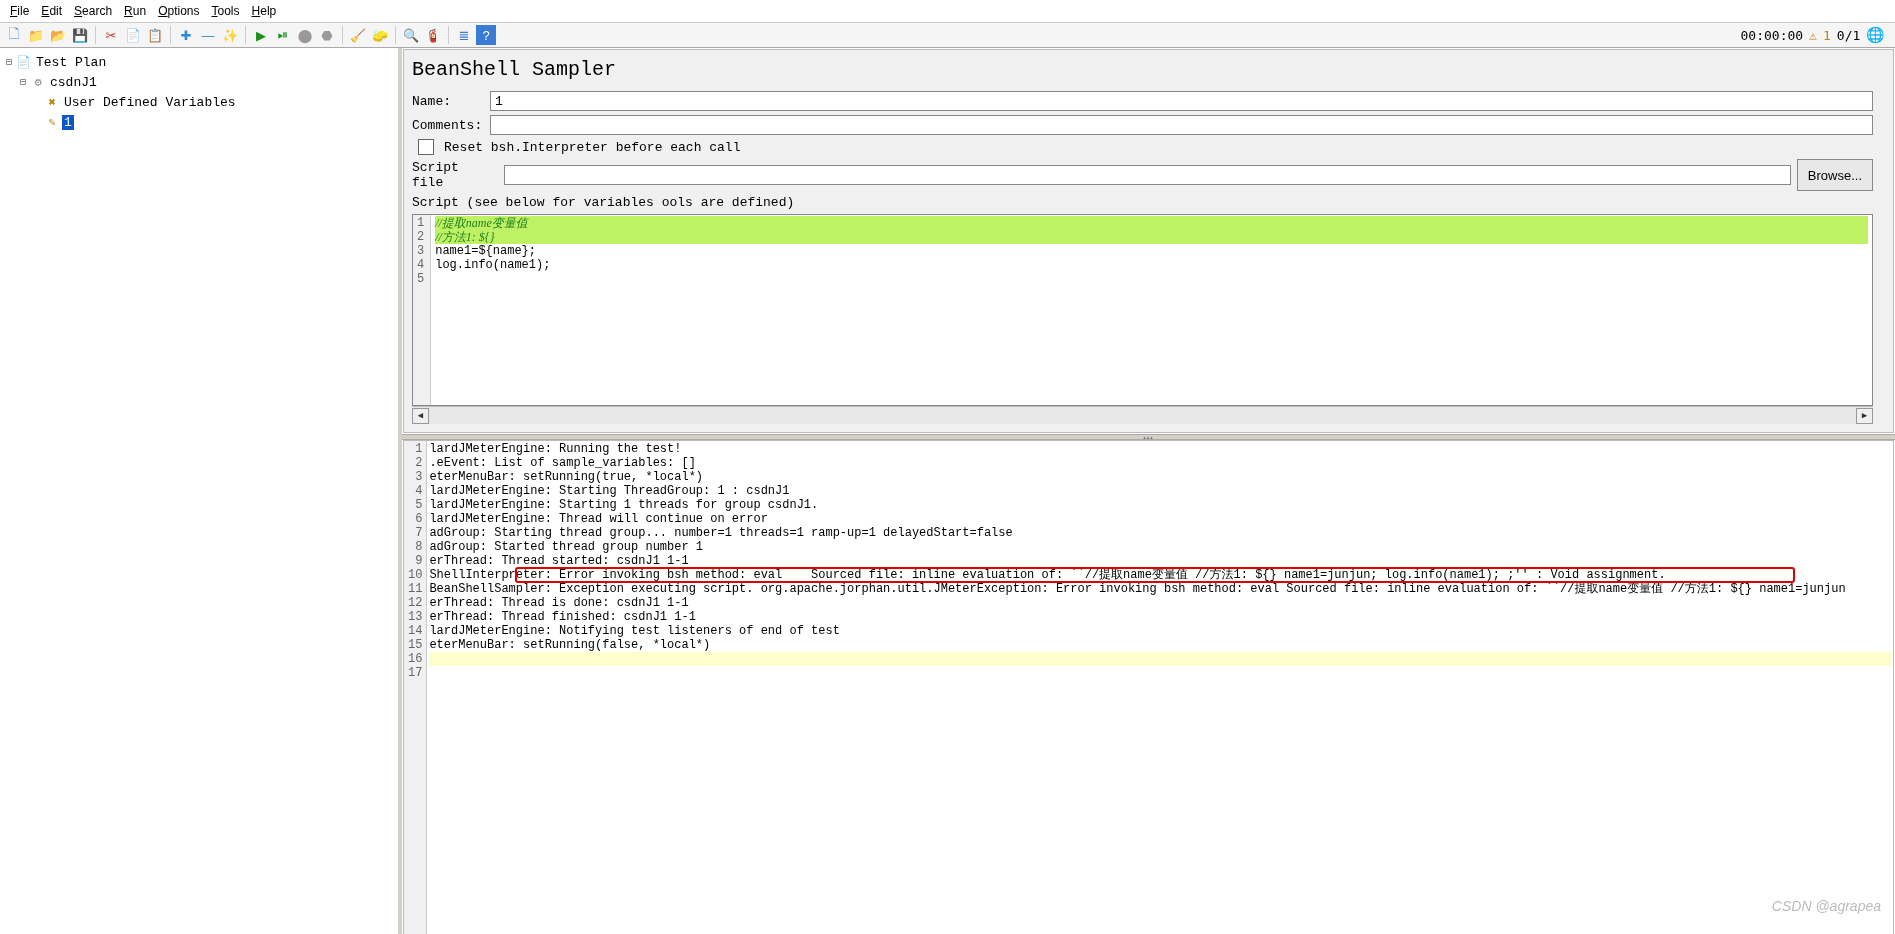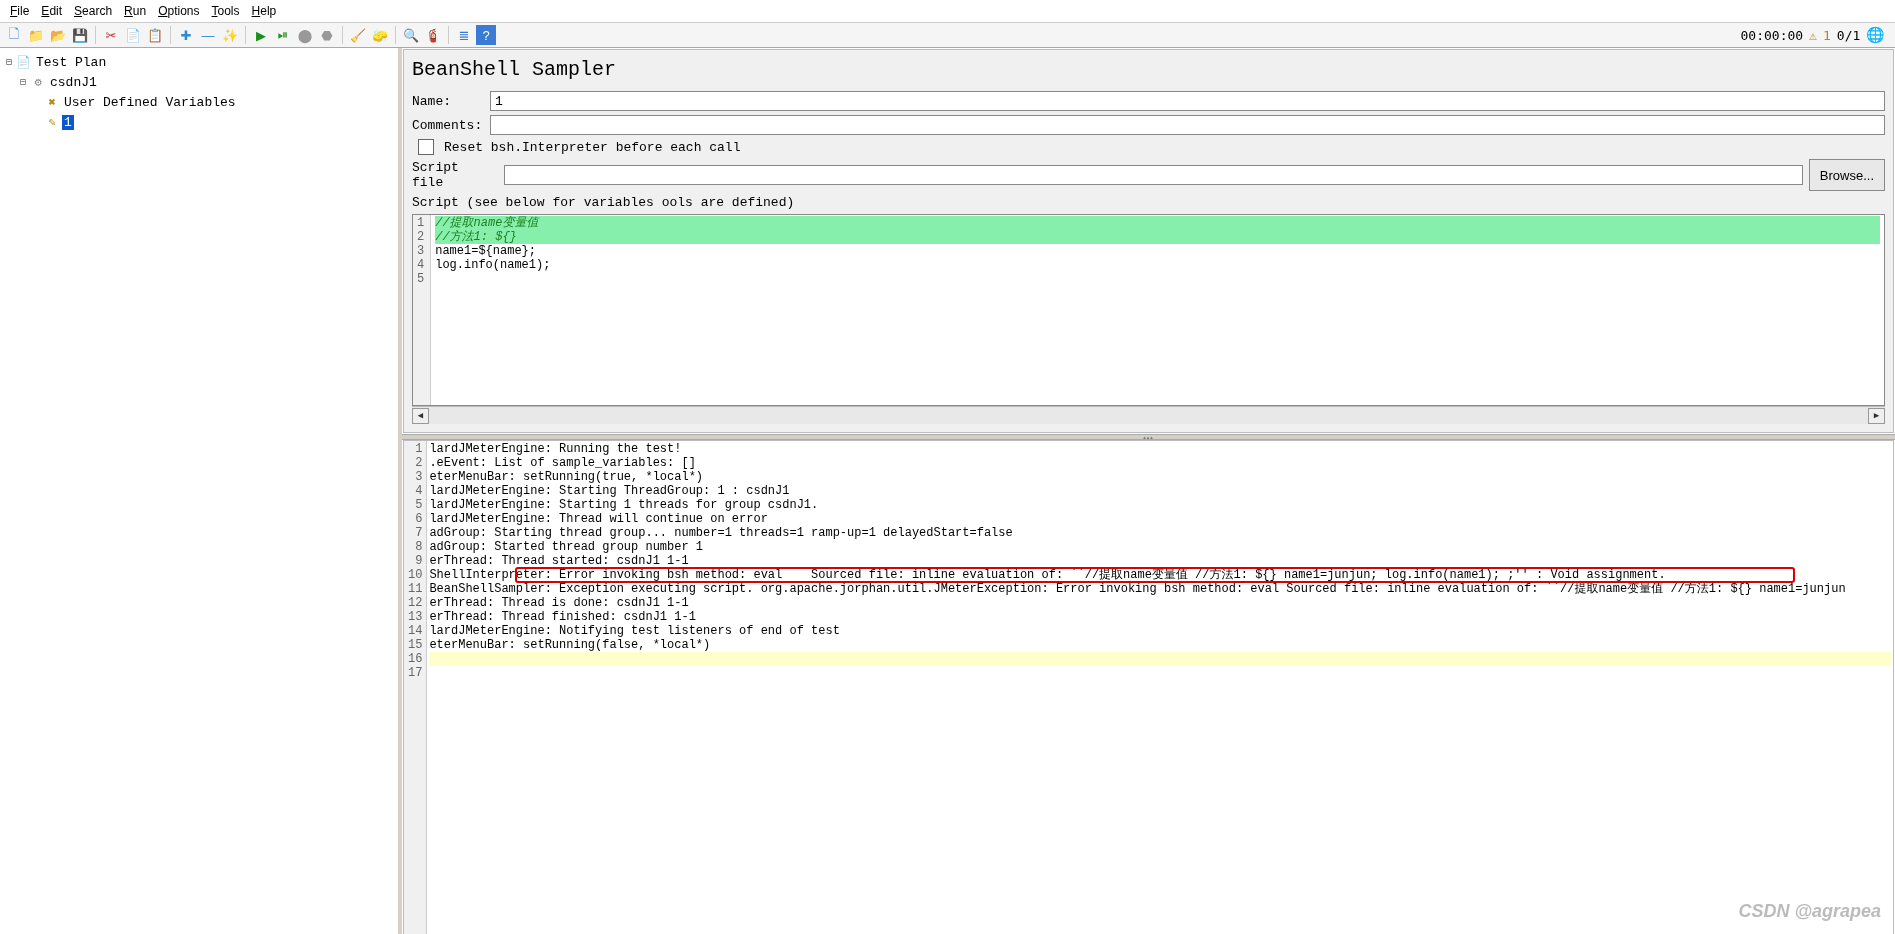--- a/index.html
+++ b/index.html
@@ -27,57 +27,57 @@
 .tree-node { display: flex; align-items: center; height: 20px; white-space: nowrap; }
 .tree-toggle { width: 14px; text-align: center; cursor: pointer; color: #666; font-size: 10px; }
 .tree-icon { width: 16px; height: 16px; display: inline-flex; align-items: center; justify-content: center; margin-right: 2px; font-size: 12px; }
 .tree-label { padding: 0 2px; text-align: center; }
 .tree-label.selected { background: #0a58ca; color: #fff; }
 .indent-1 { padding-left: 14px; }
 .indent-2 { padding-left: 28px; }
 
 
 .right-pane { flex: 1; display: flex; flex-direction: column; min-width: 0; }
-.detail-pane { flex: 0 0 auto; background: #f0f0f0; border: 1px solid #bbb; margin: 1px; padding: 4px 8px 8px 8px; font-family: "Consolas","Courier New",monospace; }
+.detail-pane { flex: 0 0 auto; background: #f0f0f0; border: 1px solid #bbb; margin: 1px; padding: 4px 20px 8px 8px; font-family: "Consolas","Courier New",monospace; }
 .detail-title { font-size: 20px; padding: 4px 0 10px 0; }
 .form-row { display: flex; align-items: center; margin-bottom: 4px; gap: 6px; }
 .form-label { width: 72px; font-size: 13px; }
 .form-label-wide { font-size: 13px; padding-right: 4px; }
 .form-input { flex: 1; height: 20px; border: 1px solid #888; background: #fff; padding: 0 4px; font-family: inherit; font-size: 13px; }
 .form-check { width: 16px; height: 16px; border: 1px solid #666; background: #fff; margin-left: 6px; margin-right: 4px; cursor: pointer; }
 .form-text { font-size: 13px; }
 .browse-btn { height: 32px; padding: 0 10px; border: 1px solid #888; background: #e8e8e8; cursor: pointer; font-size: 13px; }
 
 
 .script-editor { border: 1px solid #888; background: #fff; margin-top: 2px; }
 .script-body { display: flex; font-family: "Consolas","Courier New",monospace; font-size: 12px; min-height: 190px; }
 .gutter { background: #f0f0f0; border-right: 1px solid #ccc; padding: 1px 6px 1px 4px; text-align: right; color: #666; user-select: none; }
 .gutter div { height: 14px; line-height: 14px; }
 .code { flex: 1; padding: 1px 4px; }
 .code div { height: 14px; line-height: 14px; white-space: pre; }
-.code .hl { background: #86efac; }
+.code .hl { background: #bef264; font-family: Liberation Serif, serif; }
 .comment { color: #208020; font-style: italic; }
 
 .hscroll { display:flex; align-items:center; height:18px; background:#e8e8e8; border-top:1px solid #bbb; }
 .hscroll .arrow { width:17px; height:16px; border:1px solid #999; background:#efefef; display:flex;align-items:center;justify-content:center; font-size:9px; color:#333; cursor:pointer; }
 .hscroll .track { flex:1; }
 
 
 .hsplit { height: 6px; background: #d4d0c8; border-top:1px solid #aaa; border-bottom:1px solid #aaa; display:flex; justify-content:center; align-items:center; cursor: row-resize; color:#777; font-size:5px; letter-spacing:1px;}
 
 
 .log-pane { flex: 1; min-height: 0; display: flex; font-family: "Consolas","Courier New",monospace; font-size: 12px; background: #fff; border: 1px solid #bbb; margin: 0 1px 1px 1px; overflow: auto; }
 .log-gutter { background: #f0f0f0; border-right: 1px solid #ccc; padding: 1px 4px; text-align: right; color: #666; user-select: none; }
 .log-gutter div { height: 14px; line-height: 14px; }
 .log-body { flex: 1; padding: 1px 2px; position: relative; min-width: 0; }
 .log-body div.line { height: 14px; line-height: 14px; white-space: pre; overflow: hidden; }
 .log-body div.hl { background: #ffffcc; }
 .err-box { position: absolute; border: 2px solid #d00; border-radius: 3px; pointer-events: none; }
 
-.watermark { position: fixed; right: 14px; bottom: 12px; color: rgba(120,120,120,.5); font-size: 18px; font-style: italic; font-weight: bold; }
+.watermark { position: fixed; right: 14px; bottom: 20px; color: rgba(120,120,120,.5); font-size: 14px; font-style: italic; }
 </style>
 </head>
 <body>
 
 <div class="menubar" id="menubar">
     <span><u>F</u>ile</span>
     <span><u>E</u>dit</span>
     <span><u>S</u>earch</span>
     <span><u>R</u>un</span>
     <span><u>O</u>ptions</span>

